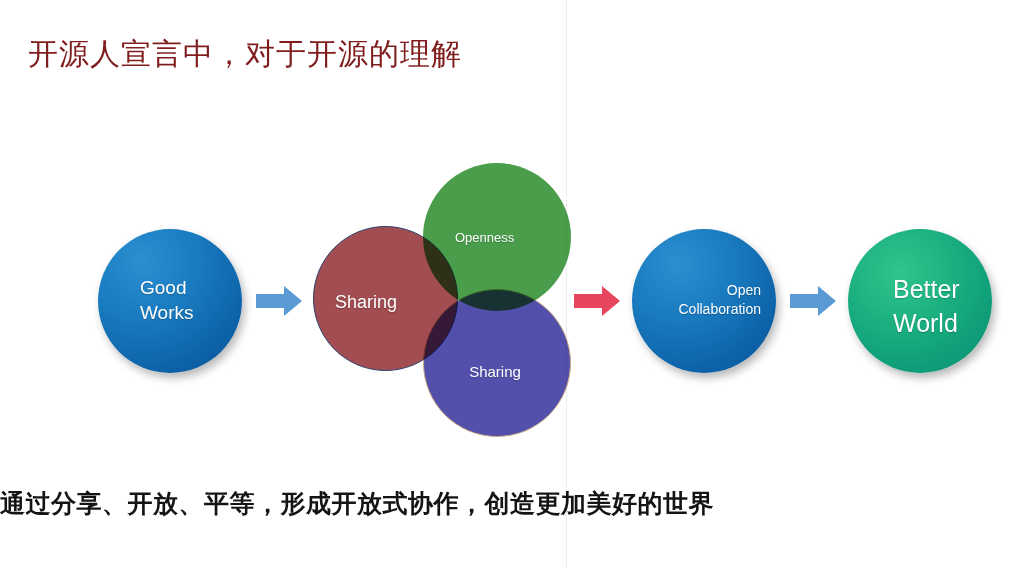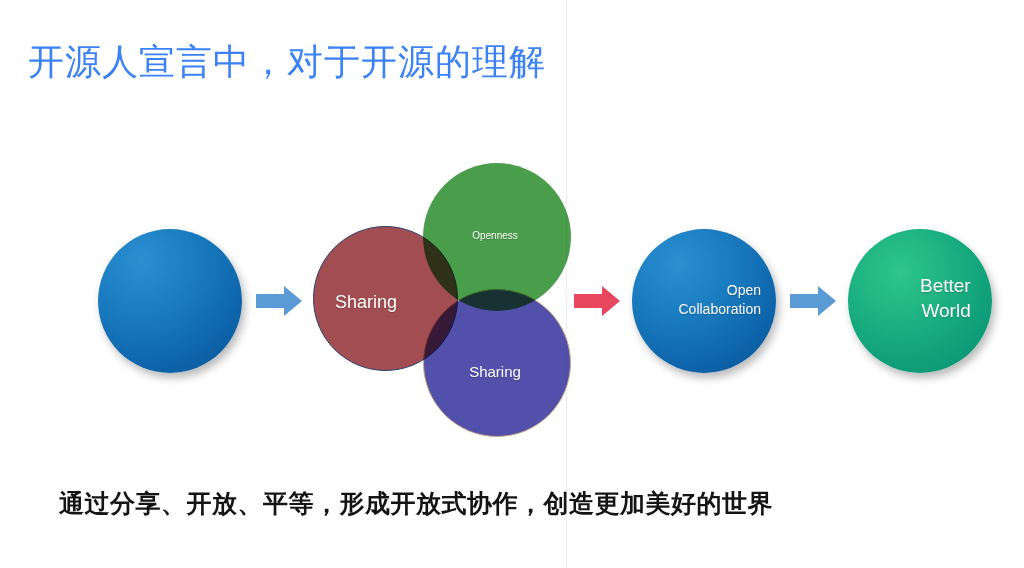--- a/index.html
+++ b/index.html
@@ -24,25 +24,25 @@
     width: 1px;
     height: 568px;
     background: #ededed;
   }
 
   
   #slide-title {
     position: absolute;
     left: 28px;
     top: 16px;
-    font-size: 36px;
+    font-size: 30px;
     line-height: 1.22;
     font-weight: 300;
     letter-spacing: 1px;
-    color: #3b82f6;
+    color: #7f1d1d;
     white-space: nowrap;
   }
 
   
   #diagram {
     position: absolute;
     left: 0;
     top: 0;
     width: 1024px;
     height: 568px;
@@ -102,22 +102,22 @@
     left: 423px;
     top: 163px;
     width: 148px;
     height: 148px;
     background: #4a9e4b;
     mix-blend-mode: multiply;
   }
   #label-openness {
     left: 455px;
     top: 229px;
-    font-size: 10px;
-    text-align: center;
+    font-size: 13px;
+    text-align: left;
     width: 80px;
   }
 
   
   #node-equality {
     left: 423px;
     top: 289px;
     width: 148px;
     height: 148px;
     background: #5350ab;
@@ -154,56 +154,56 @@
     left: 848px;
     top: 229px;
     width: 144px;
     height: 144px;
     background: radial-gradient(circle at 36% 30%, #2fc58c 0%, #1fb482 32%, #10a07a 66%, #0b8f72 100%);
     box-shadow: 3px 5px 9px rgba(0,0,0,0.28);
   }
   #label-better-world {
     left: 893px;
     top: 273px;
-    font-size: 19px;
-    text-align: right;
-    margin-left: 27px;
+    font-size: 25px;
+    text-align: left;
   }
 
   
   .arrow {
     position: absolute;
   }
   #arrow-1 { left: 256px; top: 285px; }
   #arrow-2 { left: 574px; top: 285px; }
   #arrow-3 { left: 790px; top: 285px; }
 
   
   #slide-caption {
     position: absolute;
     left: 0;
     top: 487px;
     width: 832px;
-    text-align: center;
     font-size: 25px;
     font-weight: 700;
     color: #141414;
     letter-spacing: 0.5px;
   }
 </style>
 </head>
 <body>
 
 <div id="guide-line"></div>
 
 <h1 id="slide-title">开源人宣言中，对于开源的理解</h1>
 
 <div id="diagram">
 
   <div class="node" id="node-good-works"></div>
+  <div class="node-label" id="label-good-works">Good
+Works</div>
 
   <div class="arrow" id="arrow-1">
     <svg width="46" height="32" viewBox="0 0 46 32" xmlns="http://www.w3.org/2000/svg">
       <path d="M0 9 L28 9 L28 1 L46 16 L28 31 L28 23 L0 23 Z" fill="#5B9BD5"></path>
     </svg>
   </div>
 
   <div class="node" id="node-sharing"></div>
   <div class="node" id="node-openness"></div>
   <div class="node" id="node-equality"></div>

